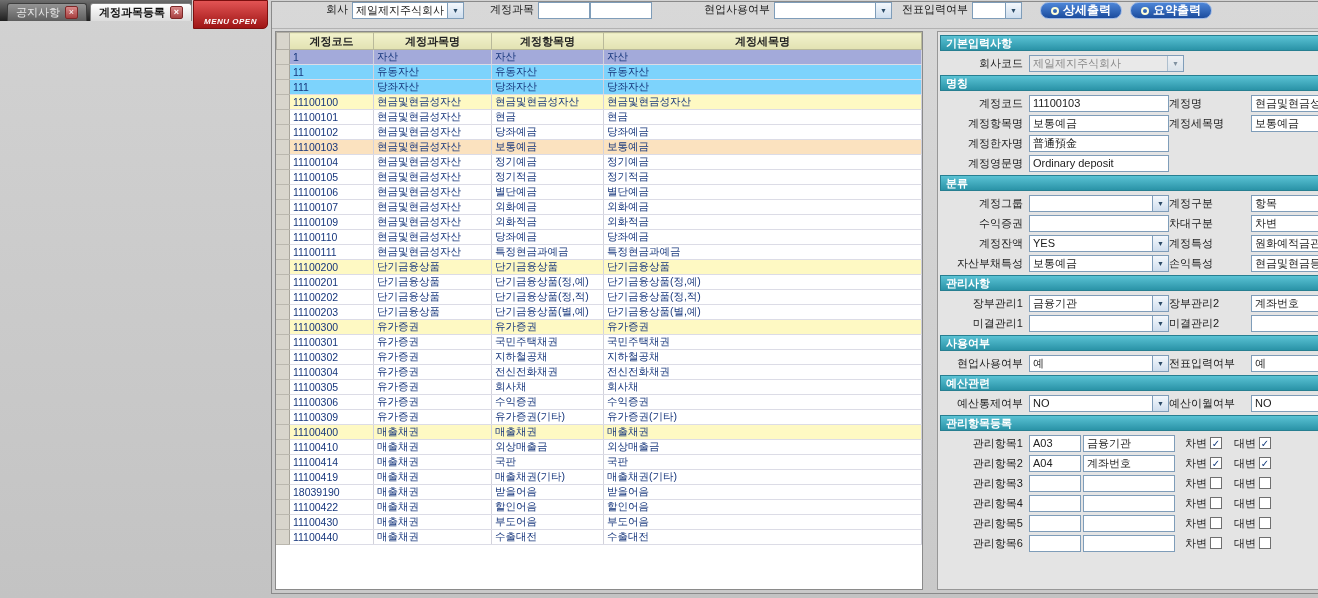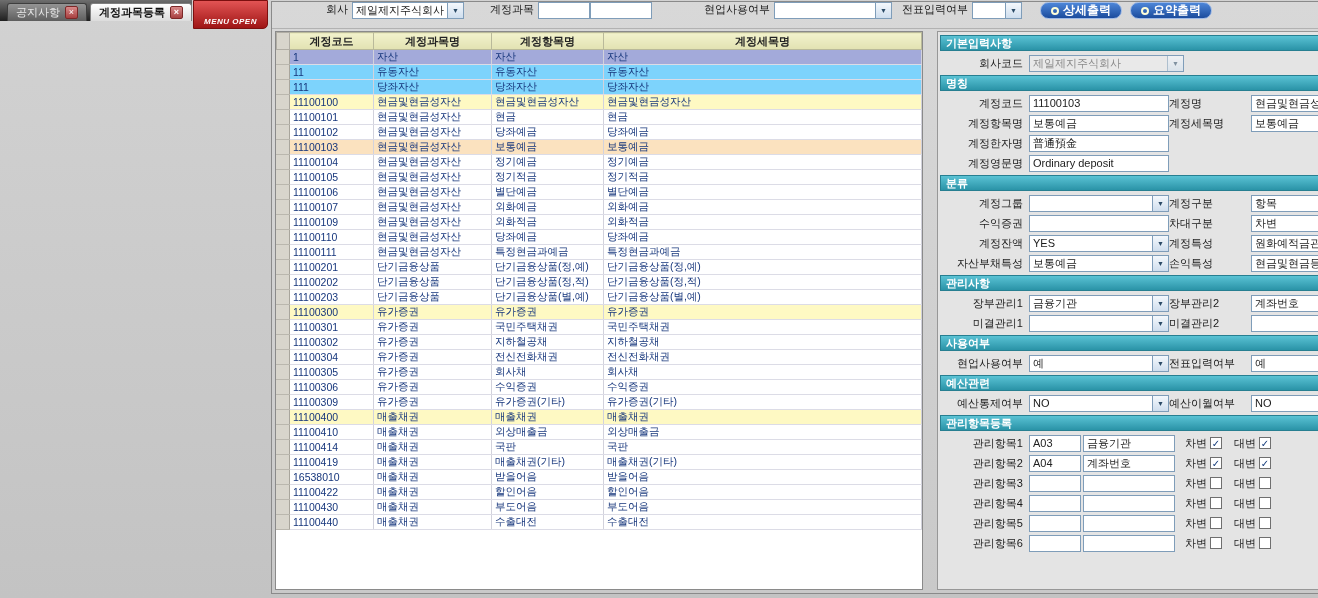--- a/index.html
+++ b/index.html
@@ -242,20 +242,27 @@
                 <td>당좌예금</td>
                 <td>당좌예금</td>
               </tr>
               <tr class="t-item">
                 <td class="gutter"></td>
                 <td>11100111</td>
                 <td>현금및현금성자산</td>
                 <td>특정현금과예금</td>
                 <td>특정현금과예금</td>
               </tr>
+              <tr class="t-group">
+                <td class="gutter"></td>
+                <td>11100200</td>
+                <td>단기금융상품</td>
+                <td>단기금융상품</td>
+                <td>단기금융상품</td>
+              </tr>
               <tr class="t-item">
                 <td class="gutter"></td>
                 <td>11100201</td>
                 <td>단기금융상품</td>
                 <td>단기금융상품(정,예)</td>
                 <td>단기금융상품(정,예)</td>
               </tr>
               <tr class="t-item">
                 <td class="gutter"></td>
                 <td>11100202</td>
@@ -342,21 +349,21 @@
               </tr>
               <tr class="t-item">
                 <td class="gutter"></td>
                 <td>11100419</td>
                 <td>매출채권</td>
                 <td>매출채권(기타)</td>
                 <td>매출채권(기타)</td>
               </tr>
               <tr class="t-item">
                 <td class="gutter"></td>
-                <td>16538010</td>
+                <td>18039190</td>
                 <td>매출채권</td>
                 <td>받을어음</td>
                 <td>받을어음</td>
               </tr>
               <tr class="t-item">
                 <td class="gutter"></td>
                 <td>11100422</td>
                 <td>매출채권</td>
                 <td>할인어음</td>
                 <td>할인어음</td>

